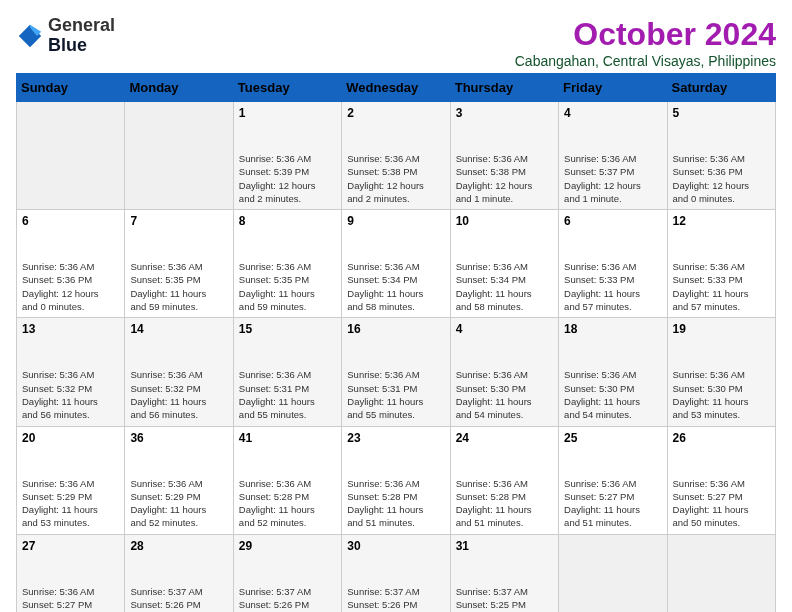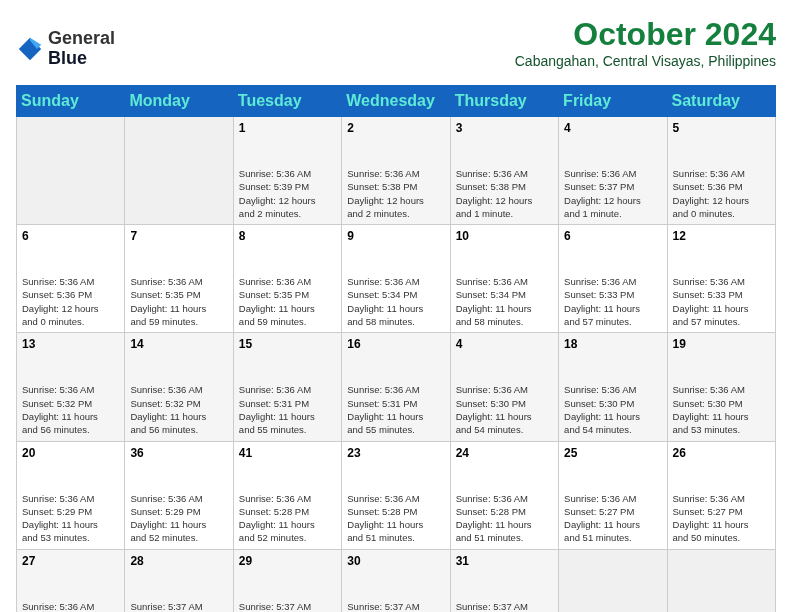--- a/index.html
+++ b/index.html
@@ -6,52 +6,52 @@
     body {
       font-family: Arial, sans-serif;
       background: #fff;
       width: 792px;
       min-height: 612px;
       padding: 16px;
     }
     .header-area {
       display: flex;
       justify-content: space-between;
-      align-items: flex-end;
-      margin-bottom: 16px;
+      align-items: flex-start;
+      margin-bottom: 4px;
     }
     .logo {
       display: flex;
       align-items: center;
       gap: 4px;
     }
     .logo-icon {
       width: 28px;
       height: 28px;
     }
     .title-area {
       text-align: right;
     }
     .month-title {
       font-size: 32px;
       font-weight: bold;
-      color: #15803d;
+      color: #a21caf;
     }
     .location-title {
       font-size: 14px;
       color: #14532d;
     }
     .calendar {
       width: 100%;
       border-collapse: collapse;
     }
     .calendar th {
       background-color: #1565c0;
-      color: #5eead4;
-      font-size: 16px;
+      color: #000000;
+      font-size: 13px;
       font-weight: bold;
       padding: 6px 4px;
       text-align: left;
       border: 1px solid #1565c0;
     }
     .calendar td {
       border: 1px solid #ccc;
       vertical-align: top;
       padding: 4px 5px;
       width: calc(100% / 7);

